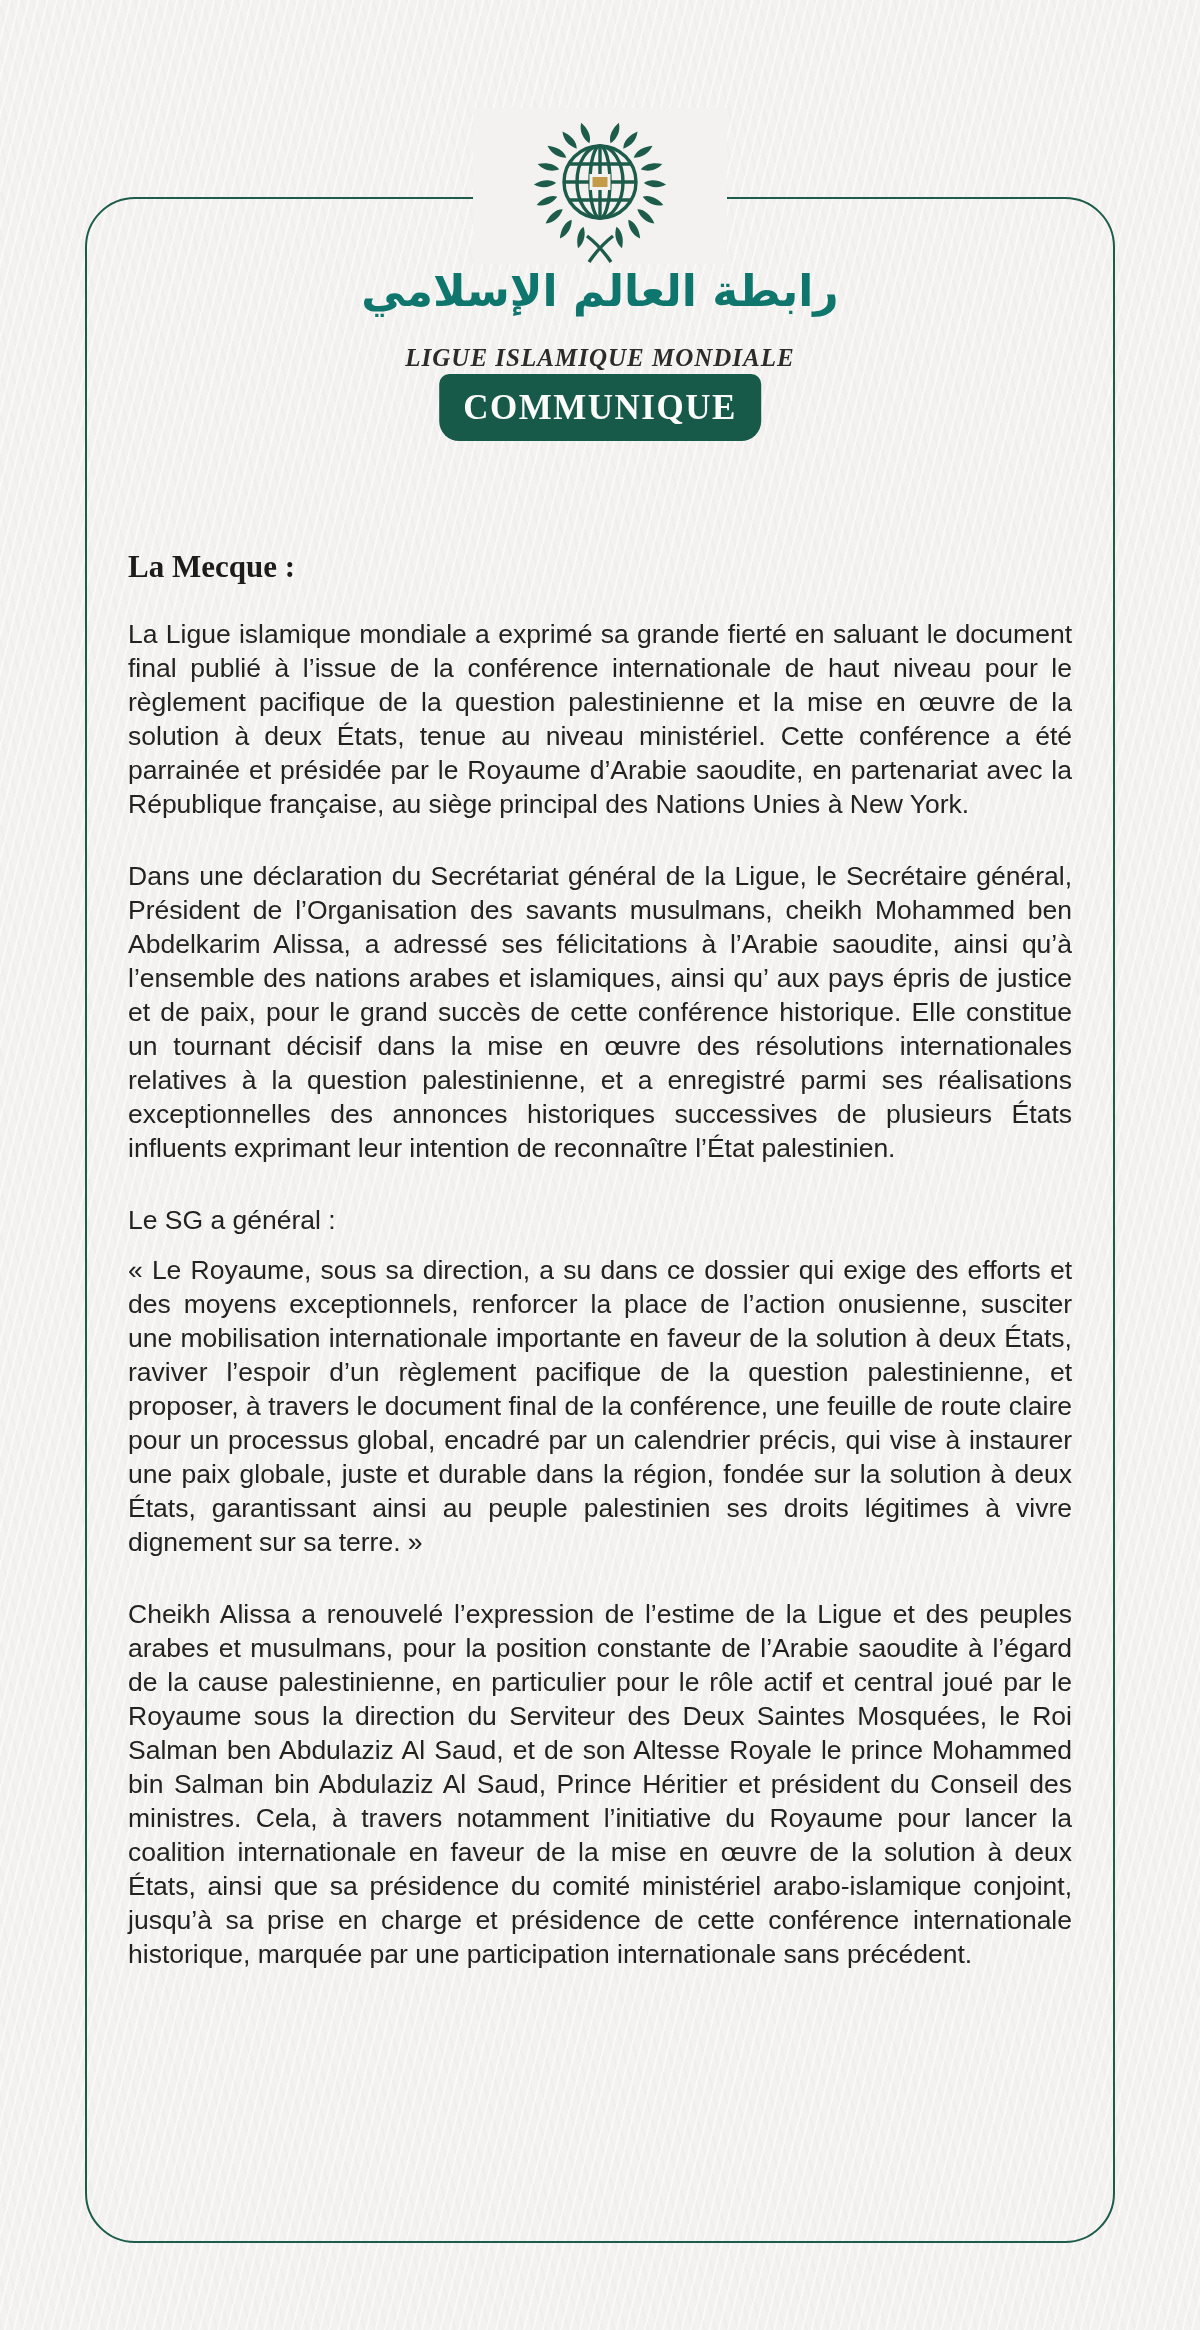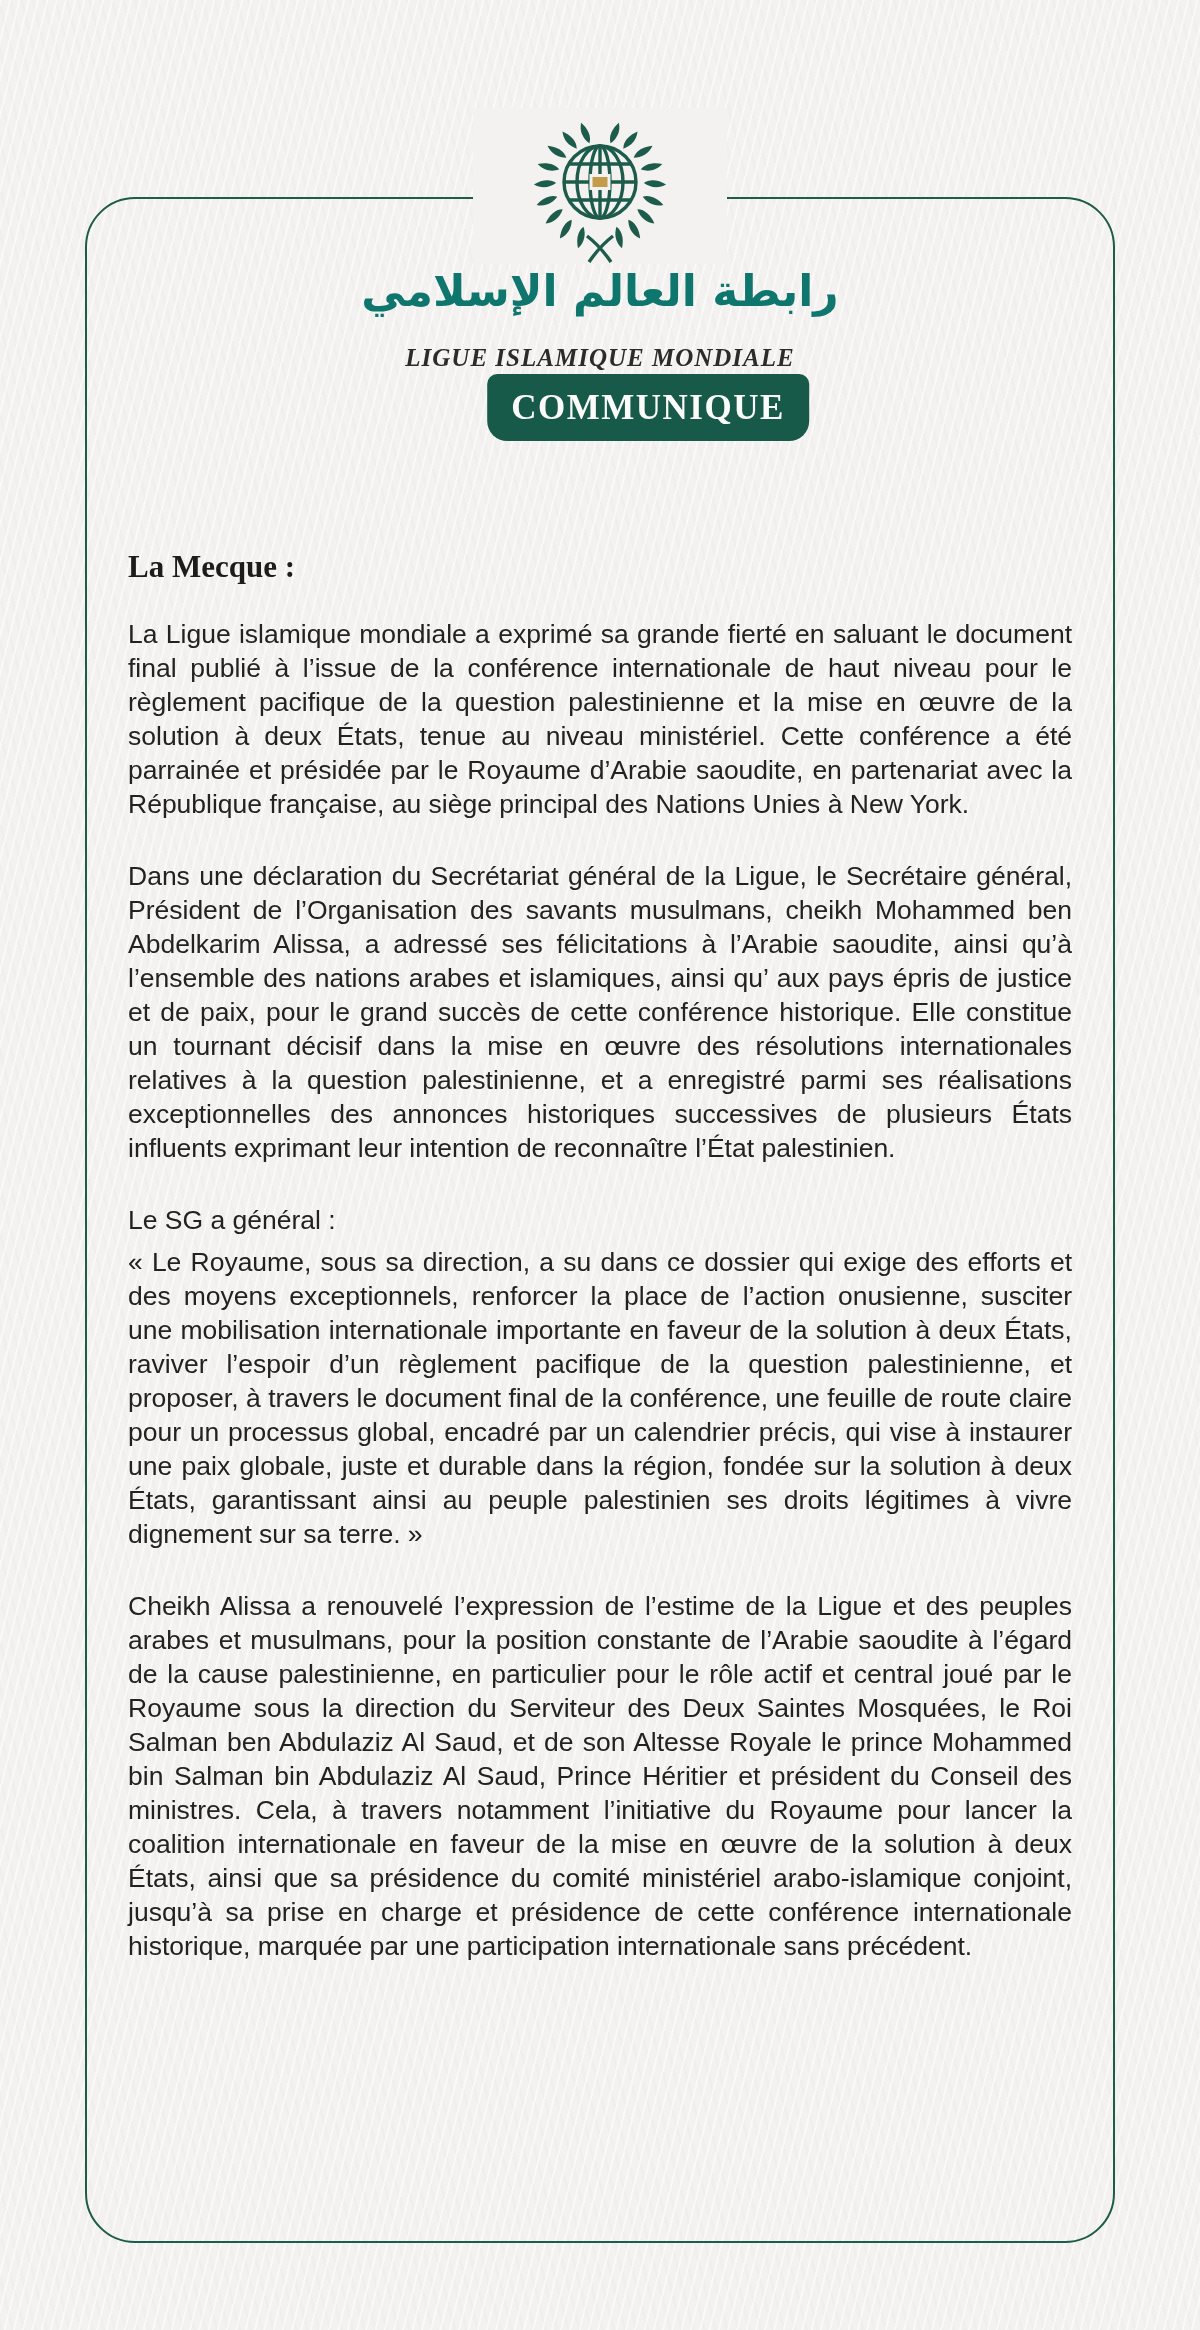--- a/index.html
+++ b/index.html
@@ -45,34 +45,33 @@
   }
   .badge{
     position:absolute;top:374px;left:50%;transform:translateX(-50%);
     min-width:244px;height:67px;box-sizing:border-box;
     background:#175a49;color:#fbfbf9;
     border-radius:10px 10px 20px 20px;
     display:flex;align-items:center;justify-content:center;
     font-family:"Liberation Serif",serif;font-weight:bold;
     font-size:35px;letter-spacing:1.5px;
     padding:0 24px;
-    margin-left:48px;
   }
 
   .content{
     position:absolute;left:128px;right:128px;top:549px;
     color:#232220;
   }
   .dateline{
     font-family:"Liberation Serif",serif;font-weight:bold;
     font-size:31px;line-height:36px;margin:0 0 32px 0;color:#1d1c1a;
   }
   .content p{
     font-size:26.5px;line-height:34px;text-align:justify;
-    margin:8px 0 38px 0;color:#232220;
+    margin:16px 0 38px 0;color:#232220;
   }
   .content p.tight{margin:0;}
 </style>
 </head>
 <body>
 
 <div class="card"></div>
 
 <div class="logo-mask"></div>
 

